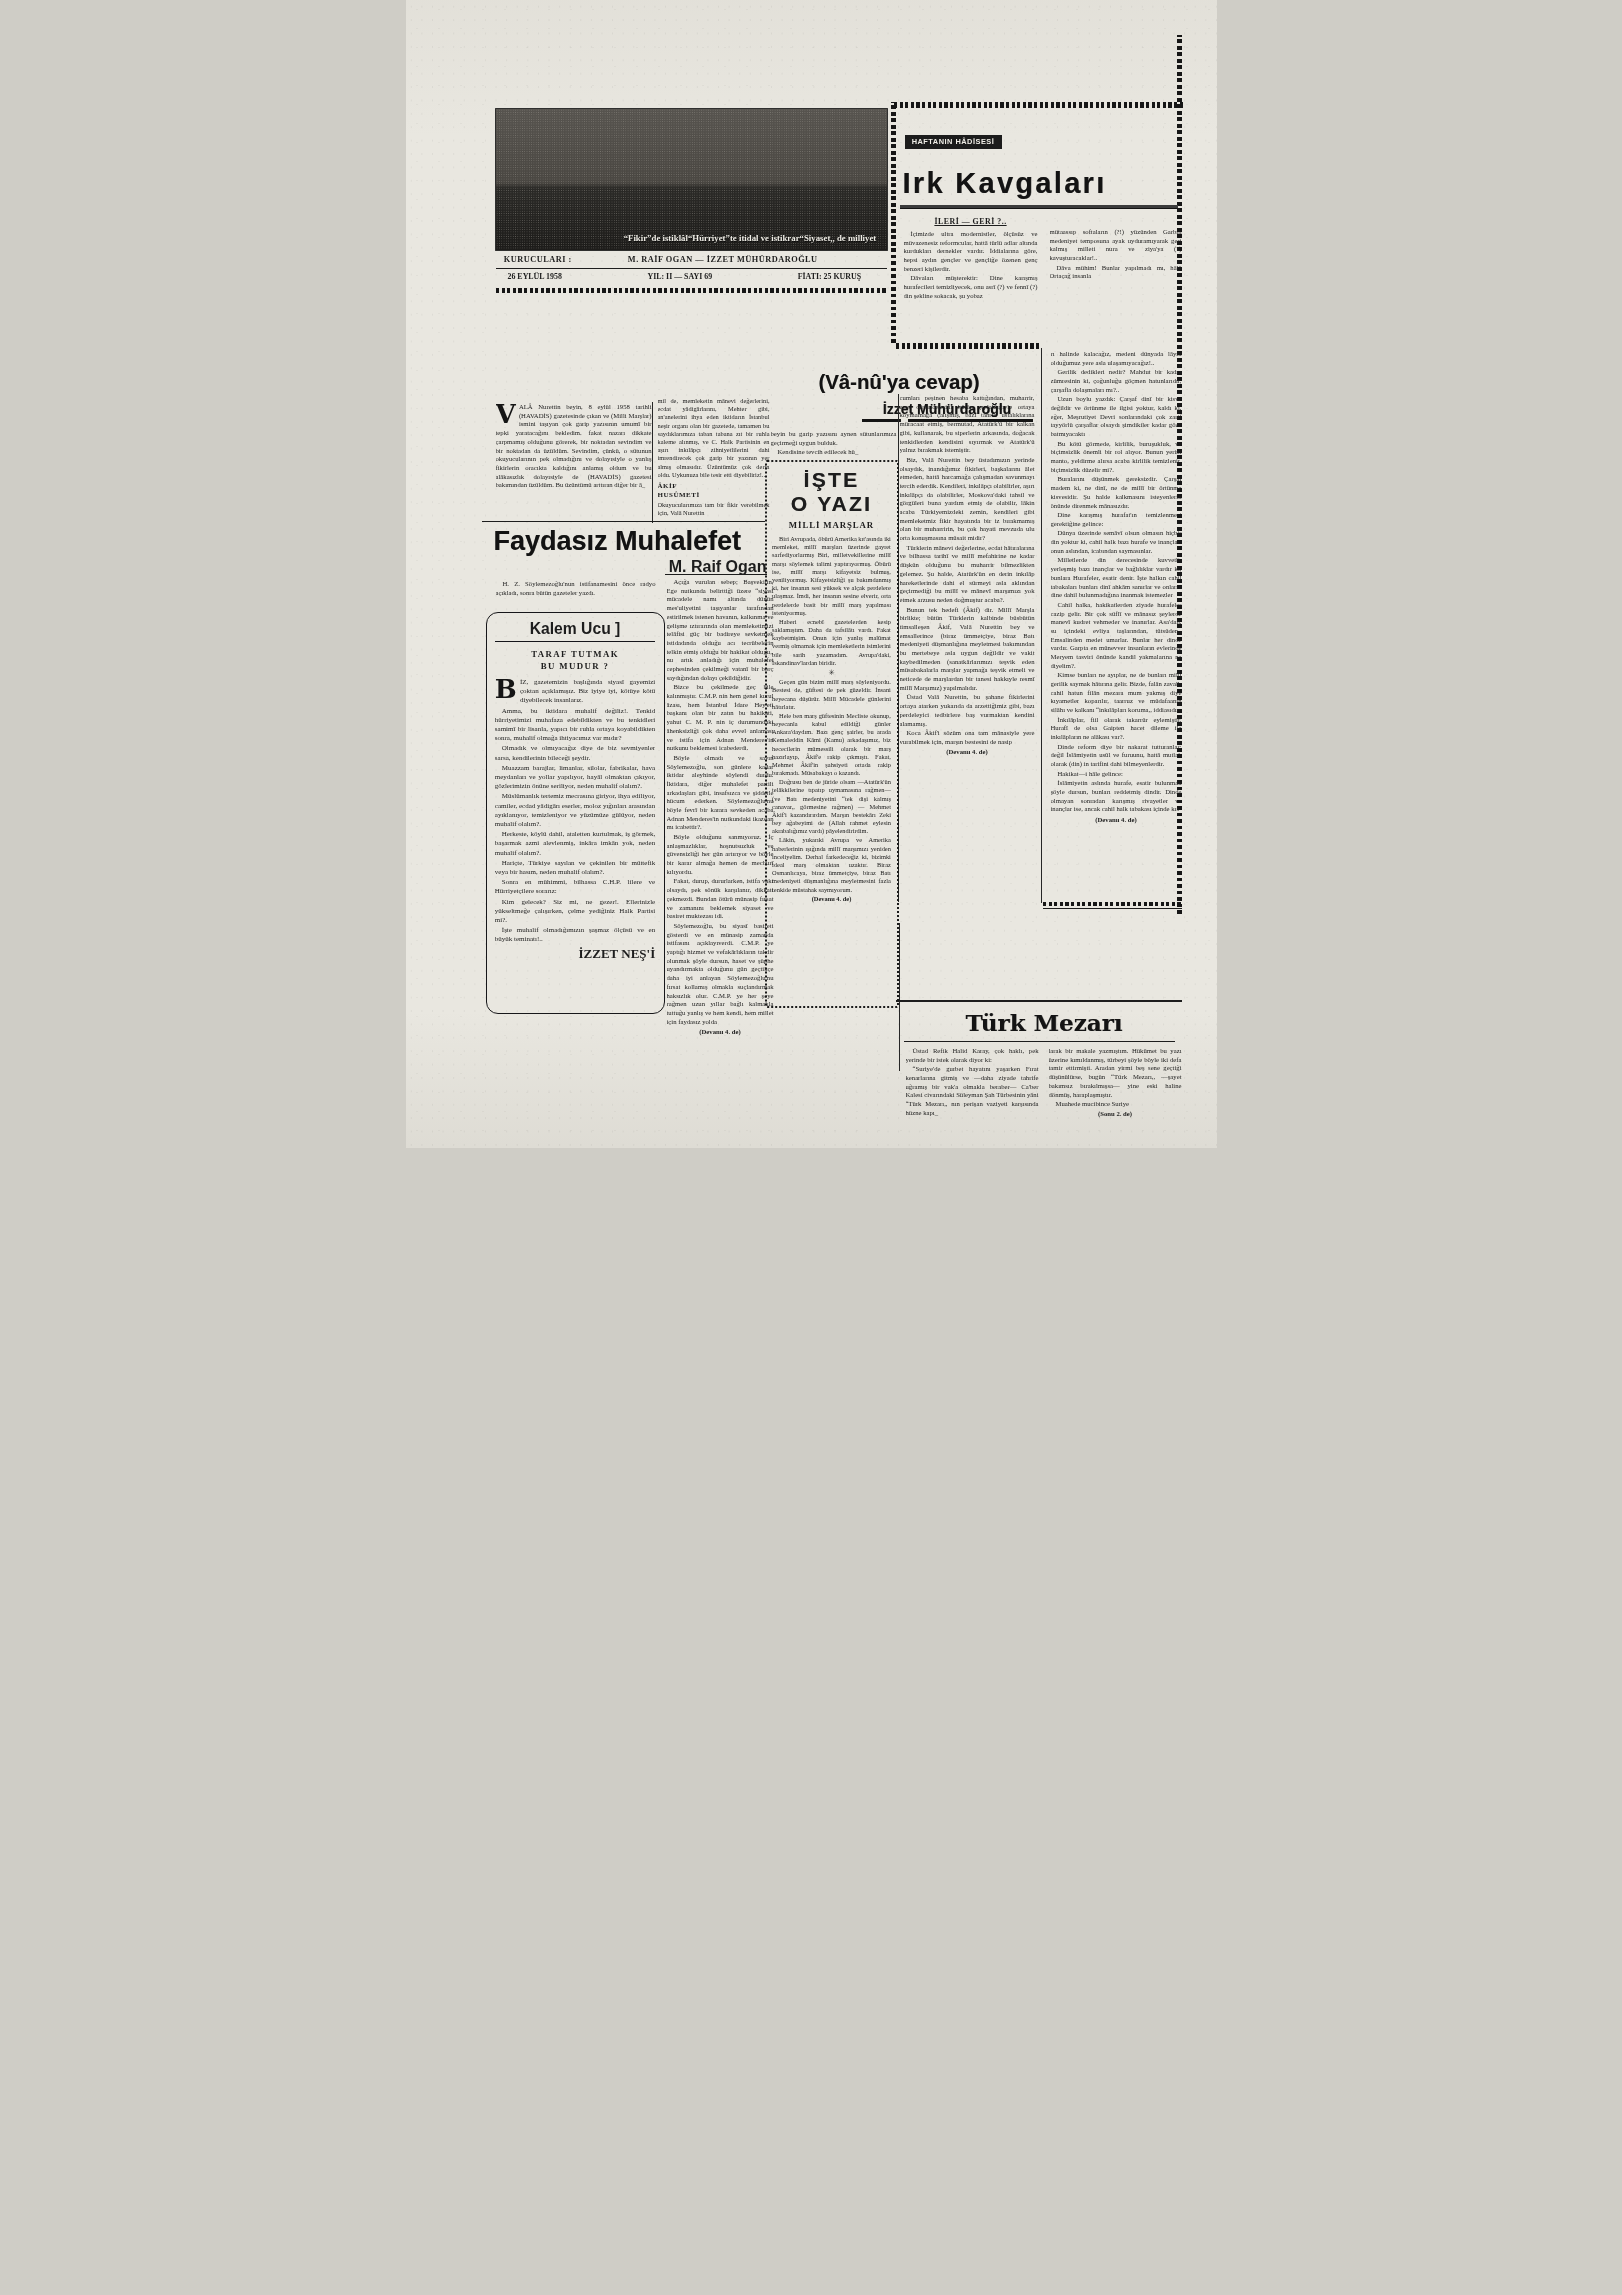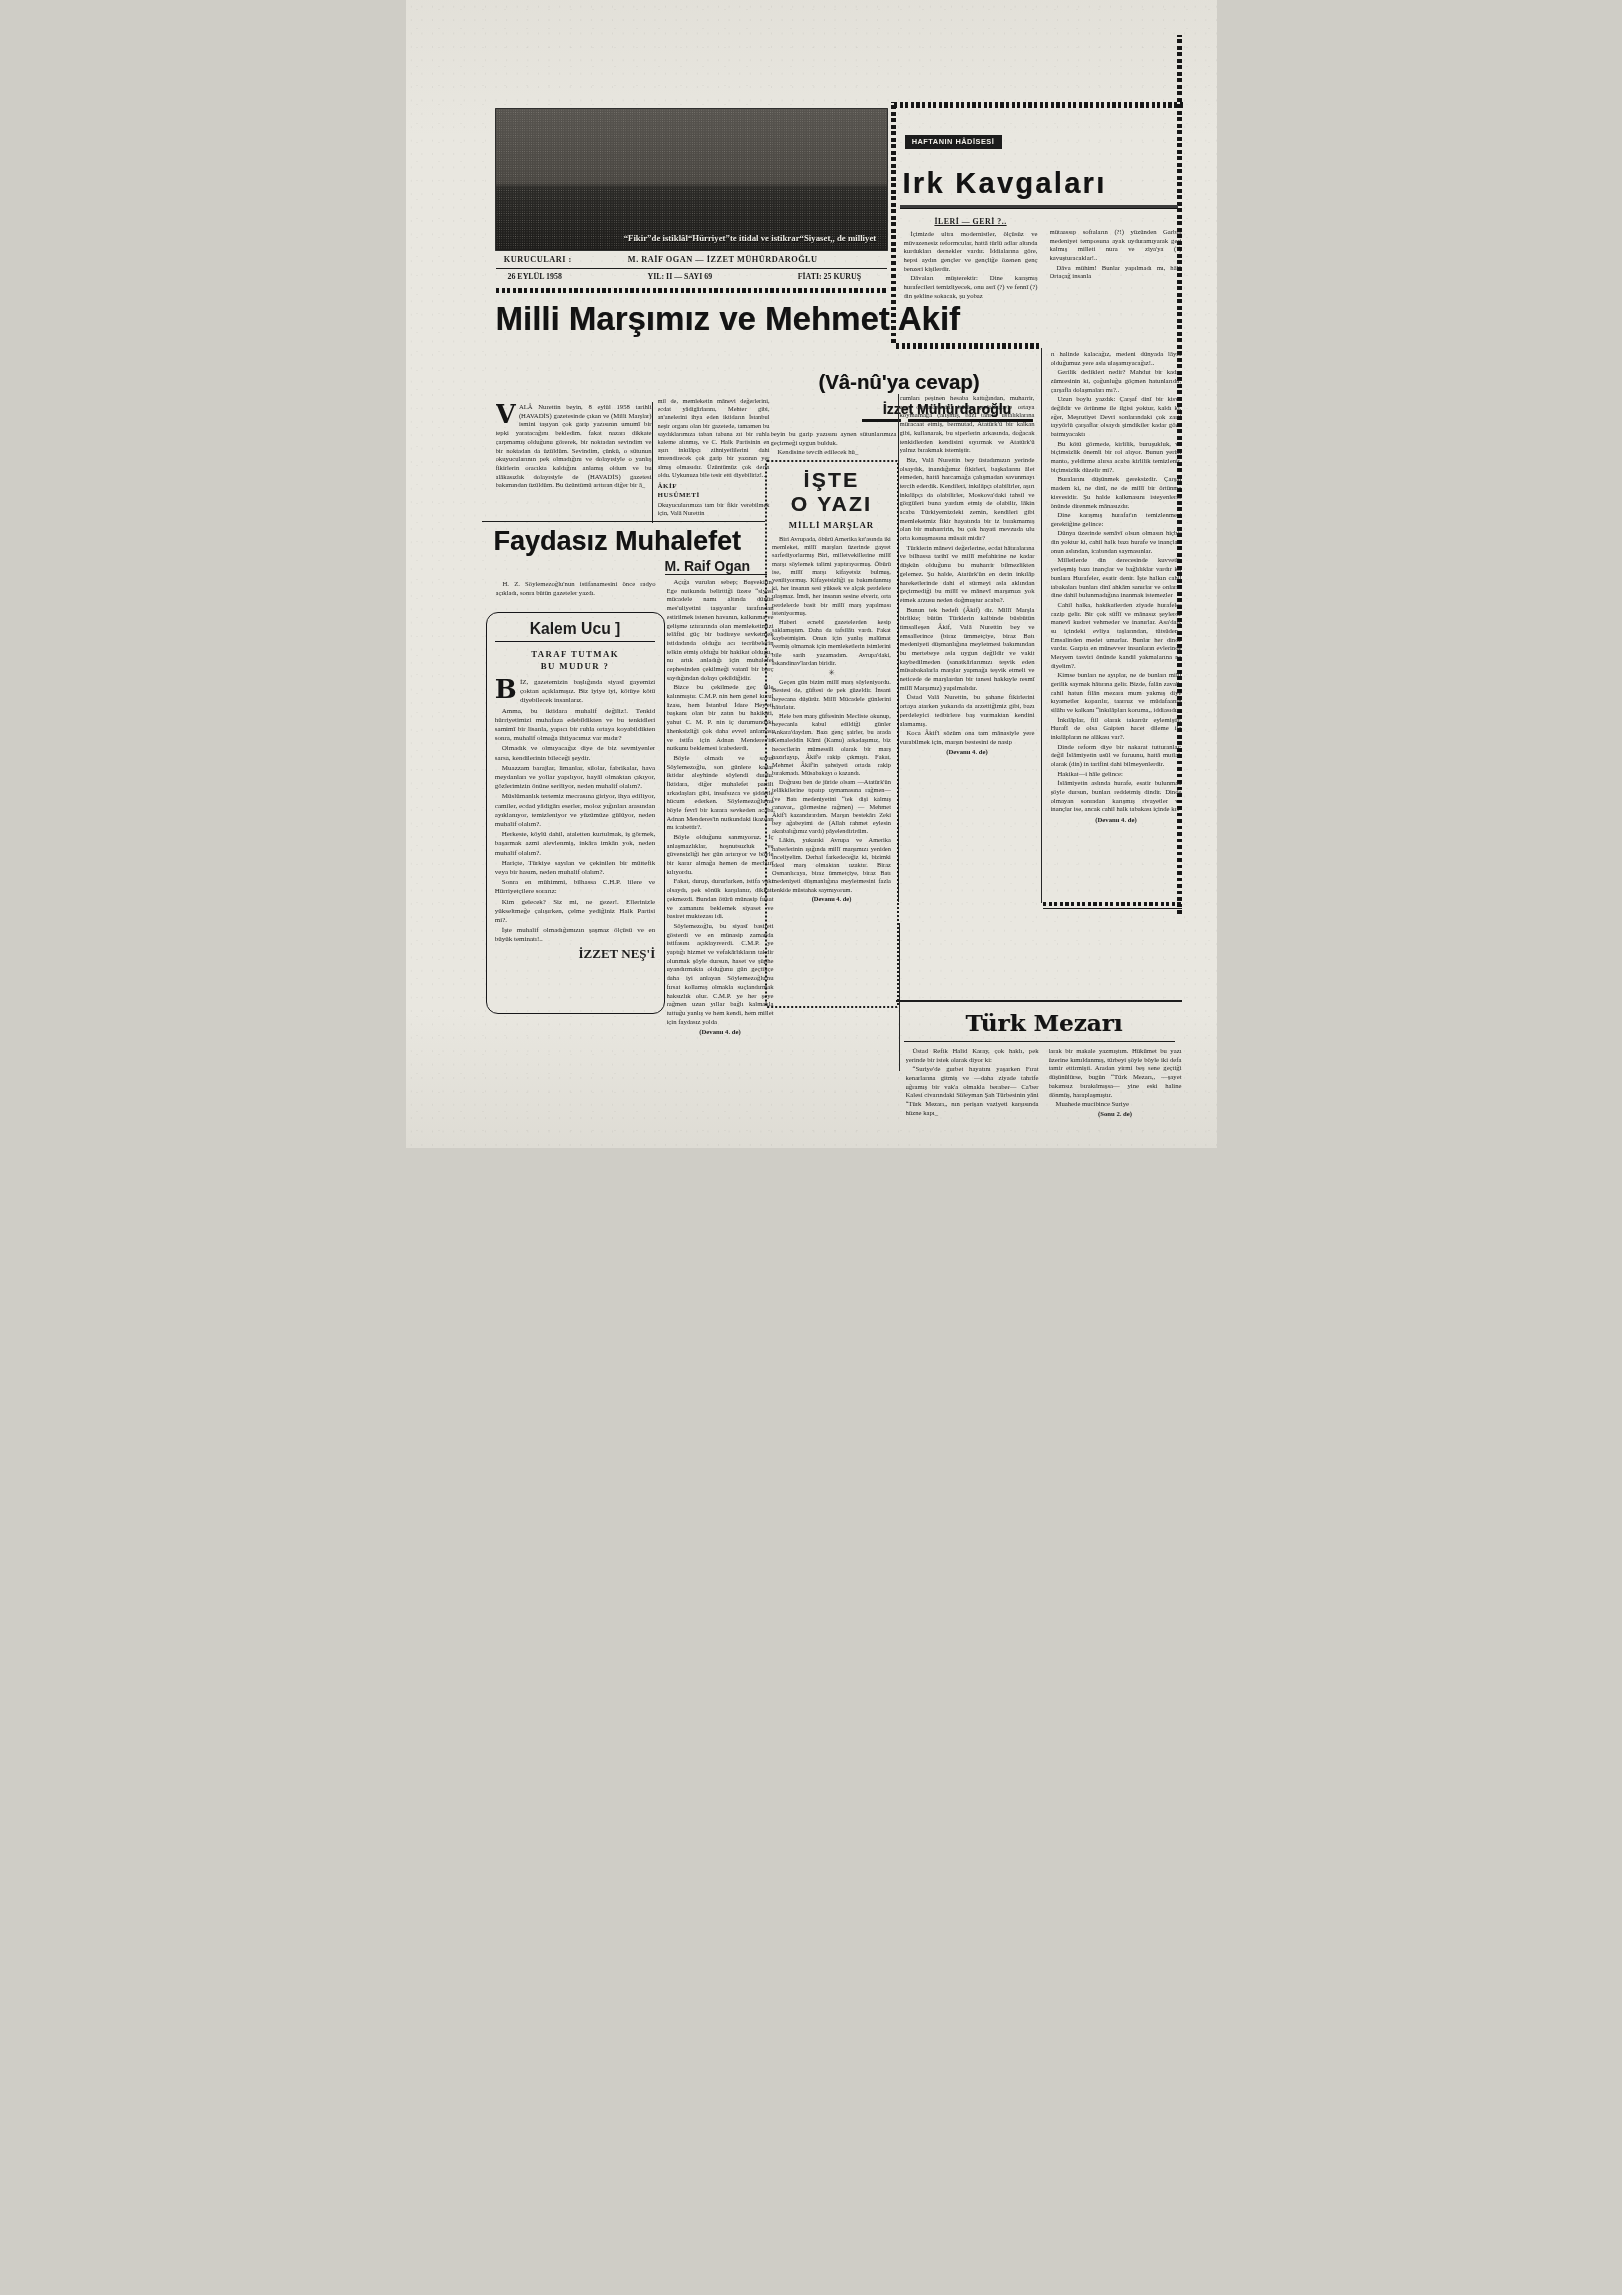--- a/index.html
+++ b/index.html
@@ -131,21 +131,20 @@
         <p class="para">İnkılâplar, fiil olarak takarrür eylemiştir. Hurafî de olsa Gaipten hacet dileme ile inkılâpların ne alâkası var?.</p>
         <p class="para">Dinde reform diye bir nakarat tutturanlar; değil İslâmiyetin usûl ve furuunu, hattâ mutlak olarak (din) in tarifini dahi bilmeyenlerdir.</p>
         <p class="para">Hakikat—i hâle gelince:</p>
         <p class="para">İslâmiyetin aslında hurafe, esatir bulunmak şöyle dursun, bunları reddetmiş dindir. Dinde olmayan sonradan karışmış rivayetler ve inançlar ise, ancak cahil halk tabakası içinde kıs</p>
       </div>
     <p class="cont">(Devamı 4. de)</p>
   </div>
   <div class="dashband" style="left:637px;top:902px;width:139px;height:4.2px"></div>
   <div class="hrule" style="left:637px;top:908px;width:139px;height:1.4px"></div>
 
-  <div class="headline abs" style="left:90px;top:300px;width:541px;font-size:33px;white-space:nowrap">Milli Marşımız ve Mehmet Akif</div>
   <div class="headline abs" style="left:363px;top:371px;width:261px;text-align:center;font-size:20.4px">(Vâ-nû'ya cevap)</div>
   <div class="headline abs" style="left:456px;top:401px;width:171px;text-align:center;font-size:14px">İzzet Mühürdaroğlu</div>
   <div class="sigbar" style="left:456px;top:419px;width:171px"></div>
 
   <div class="col" style="left:90px;top:403px;width:156px;height:135px">
     <p class="para noind">
       <span class="dropcap">V</span>
       <span>ALÂ Nurettin beyin, 8 eylül 1958 tarihli (HAVADİS) gazetesinde çıkan ve (Milli Marşlar) ismini taşıyan çok garip yazısının umumî bir tepki yaratacağını bekledim. fakat nazarı dikkate çarpmamış olduğunu görerek, bir noktadan sevindim ve bir noktadan da üzüldüm. Sevindim, çünkü, o sütunun okuyucularının pek olmadığını ve dolayısiyle o yanlış fikirlerin oracıkta kaldığını anlamış oldum ve bu alâkasızlık dolayısiyle de (HAVADİS) gazetesi bakımından üzüldüm. Bu üzüntümü arttıran diğer bir â_</span>
     </p>
   </div>
@@ -171,21 +170,21 @@
         <p class="para">Koca Âkif'i sözüm ona tam mânasiyle yere vurabilmek için, marşın bestesini de nasip</p>
       </div>
     <p class="cont">(Devamı 4. de)</p>
   </div>
   <div class="vrule" style="left:246px;top:402px;width:0.9px;height:121px"></div>
   <div class="vrule" style="left:492px;top:394px;width:0.9px;height:508px"></div>
   <div class="vrule" style="left:635px;top:348px;width:0.9px;height:555px"></div>
 
   <div class="hrule" style="left:76px;top:521px;width:283px;height:1.4px"></div>
   <div class="headline abs" style="left:88px;top:526px;width:274px;font-size:27px;white-space:nowrap">Faydasız Muhalefet</div>
-  <div class="byline abs" style="left:259px;top:558px;width:102px;text-align:left;font-size:14px">M. Raif Ogan</div>
+  <div class="byline abs" style="left:259px;top:558px;width:102px;text-align:right;font-size:16px">M. Raif Ogan</div>
   <div class="hrule" style="left:259px;top:574px;width:102px;height:1.4px"></div>
   <div class="col" style="left:90px;top:580px;width:160px;height:27px">
     <p class="para">H. Z. Söylemezoğlu'nun istifanamesini önce radyo açıkladı, sonra bütün gazeteler yazdı.</p>
   </div>
   <div class="col" style="left:261px;top:578px;width:107px;height:555px">
     <div>
         <p class="para">Açığa vurulan sebep; Başvekilin, Ege nutkunda belirttiği üzere “siyasî mücadele namı altında dünün mes'uliyetini taşıyanlar tarafından estirilmek istenen havanın, kalkınma ve gelişme ıztırarında olan memleketimizi telâfisi güç bir badireye sevketmek istidadında olduğu acı tecrübelerin telkin etmiş olduğu bir hakikat olduğu,, nu artık anladığı için muhalefet cephesinden çekilmeği vatanî bir borç saydığından dolayı çekildiğidir.</p>
         <p class="para">Bizce bu çekilmede geç bile kalınmıştır. C.M.P. nin hem genel kurul âzası, hem İstanbul İdare Hey'eti başkanı olan bir zatın bu hakikati, yahut C. M. P. nin iç durumundaki âhenksizliği çok daha evvel anlaması ve istifa için Adnan Menderes'in nutkunu beklemesi icabederdi.</p>
         <p class="para">Böyle olmadı ve sayın Söylemezoğlu, son günlere kadar iktidar aleyhinde söylendi durdu. İktidara, diğer muhalefet partili arkadaşları gibi, insafsızca ve şiddetle hücum ederken. Söylemezoğlu'nu böyle fevrî bir karara sevkeden acaba Adnan Menderes'in nutkundaki ikazdan mı icabettir?.</p>
         <p class="para">Böyle olduğunu sanmıyoruz. İç anlaşmazlıklar, hoşnutsuzluk ve güvensizliği her gün artırıyor ve böyle bir karar almağa hemen de mecburî kılıyordu.</p>

